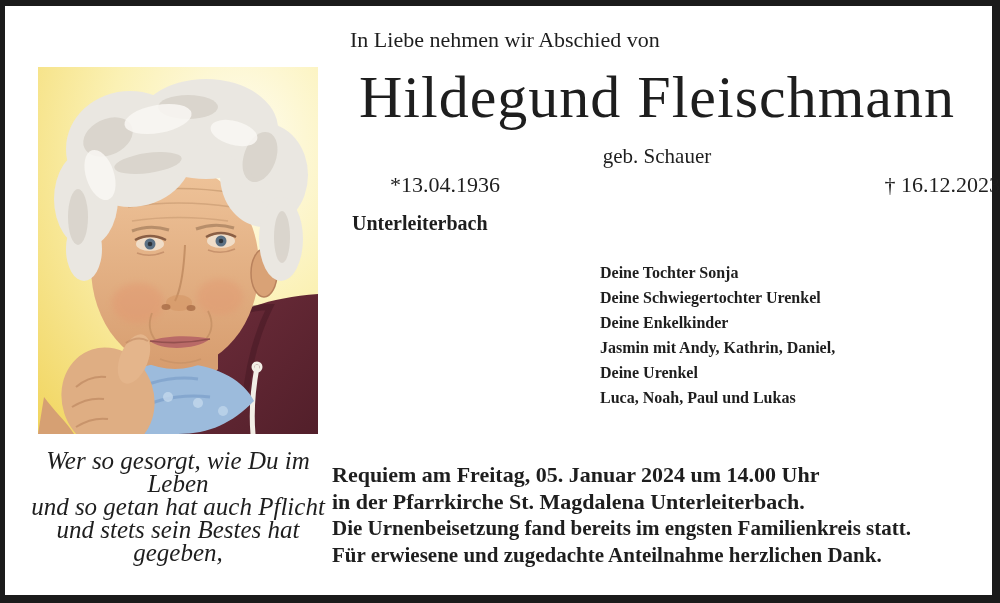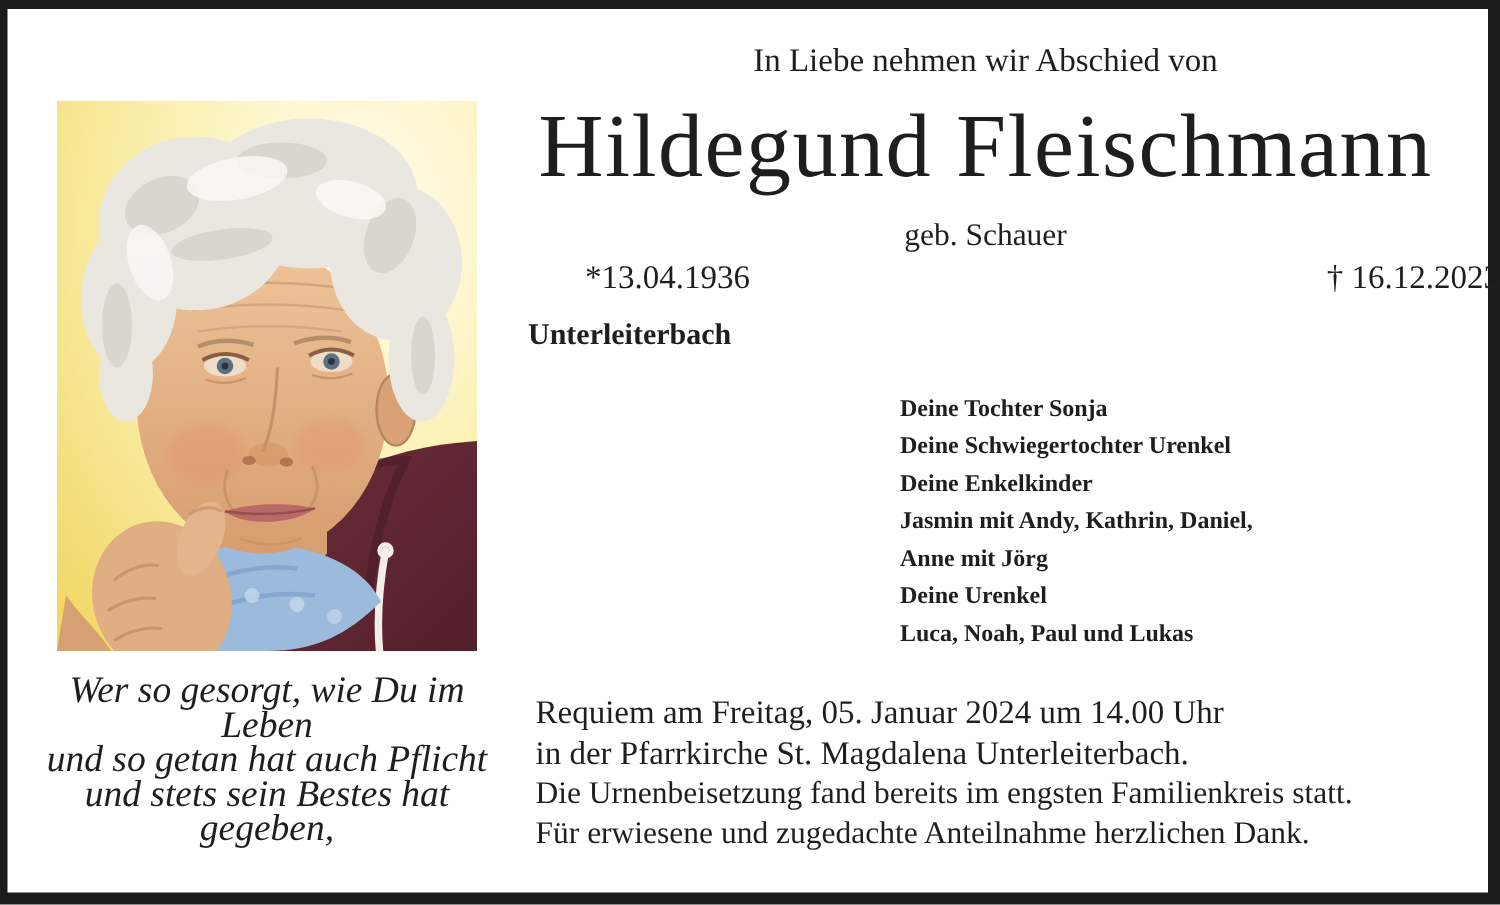--- a/index.html
+++ b/index.html
@@ -17,29 +17,29 @@
 
   
   .photo{left:38px;top:67px;width:280px;height:367px;overflow:hidden;}
   .photo svg{display:block;width:100%;height:100%;}
 
   
   .poem{left:23px;top:449px;width:310px;text-align:center;
         font-style:italic;font-size:25px;line-height:23px;}
 
   
-  .intro{left:350px;top:27px;width:614px;text-align:center;font-size:22px;}
+  .intro{left:350px;top:27px;width:614px;font-size:22px;}
   .title{left:350px;top:64px;width:614px;text-align:center;
          font-size:60px;line-height:66px;letter-spacing:1px;font-weight:400;margin:0;}
   .maiden{left:350px;top:144px;width:614px;text-align:center;font-size:21px;}
   .dates{left:350px;top:172px;width:610px;display:flex;
          justify-content:space-between;font-size:22px;margin-left:40px;}
   .hometown{left:352px;top:212px;font-size:20px;font-weight:700;}
   .family{left:600px;top:260px;font-size:16px;font-weight:700;line-height:25px;}
-  .service{left:357px;top:461px;}
+  .service{left:332px;top:461px;font-weight:bold;}
   .service .ln{font-size:22px;line-height:27px;}
   .service .ln.sm{font-size:21px;}
 </style>
 </head>
 <body>
 
 <div class="card"></div>
 
 <div class="abs photo">
   <svg viewBox="0 0 280 367" xmlns="http://www.w3.org/2000/svg">
@@ -164,21 +164,20 @@
   <span>† 16.12.2023</span>
 </div>
 
 <div class="abs hometown">Unterleiterbach</div>
 
 <div class="abs family">
   <div>Deine Tochter Sonja</div>
   <div>Deine Schwiegertochter Urenkel</div>
   <div>Deine Enkelkinder</div>
   <div>Jasmin mit Andy, Kathrin, Daniel,</div>
-  <div>Anne mit Jörg</div>
   <div>Deine Urenkel</div>
   <div>Luca, Noah, Paul und Lukas</div>
 </div>
 
 <div class="abs service">
   <div class="ln">Requiem am Freitag, 05. Januar 2024 um 14.00 Uhr</div>
   <div class="ln">in der Pfarrkirche St. Magdalena Unterleiterbach.</div>
   <div class="ln sm">Die Urnenbeisetzung fand bereits im engsten Familienkreis statt.</div>
   <div class="ln sm">Für erwiesene und zugedachte Anteilnahme herzlichen Dank.</div>
 </div>

